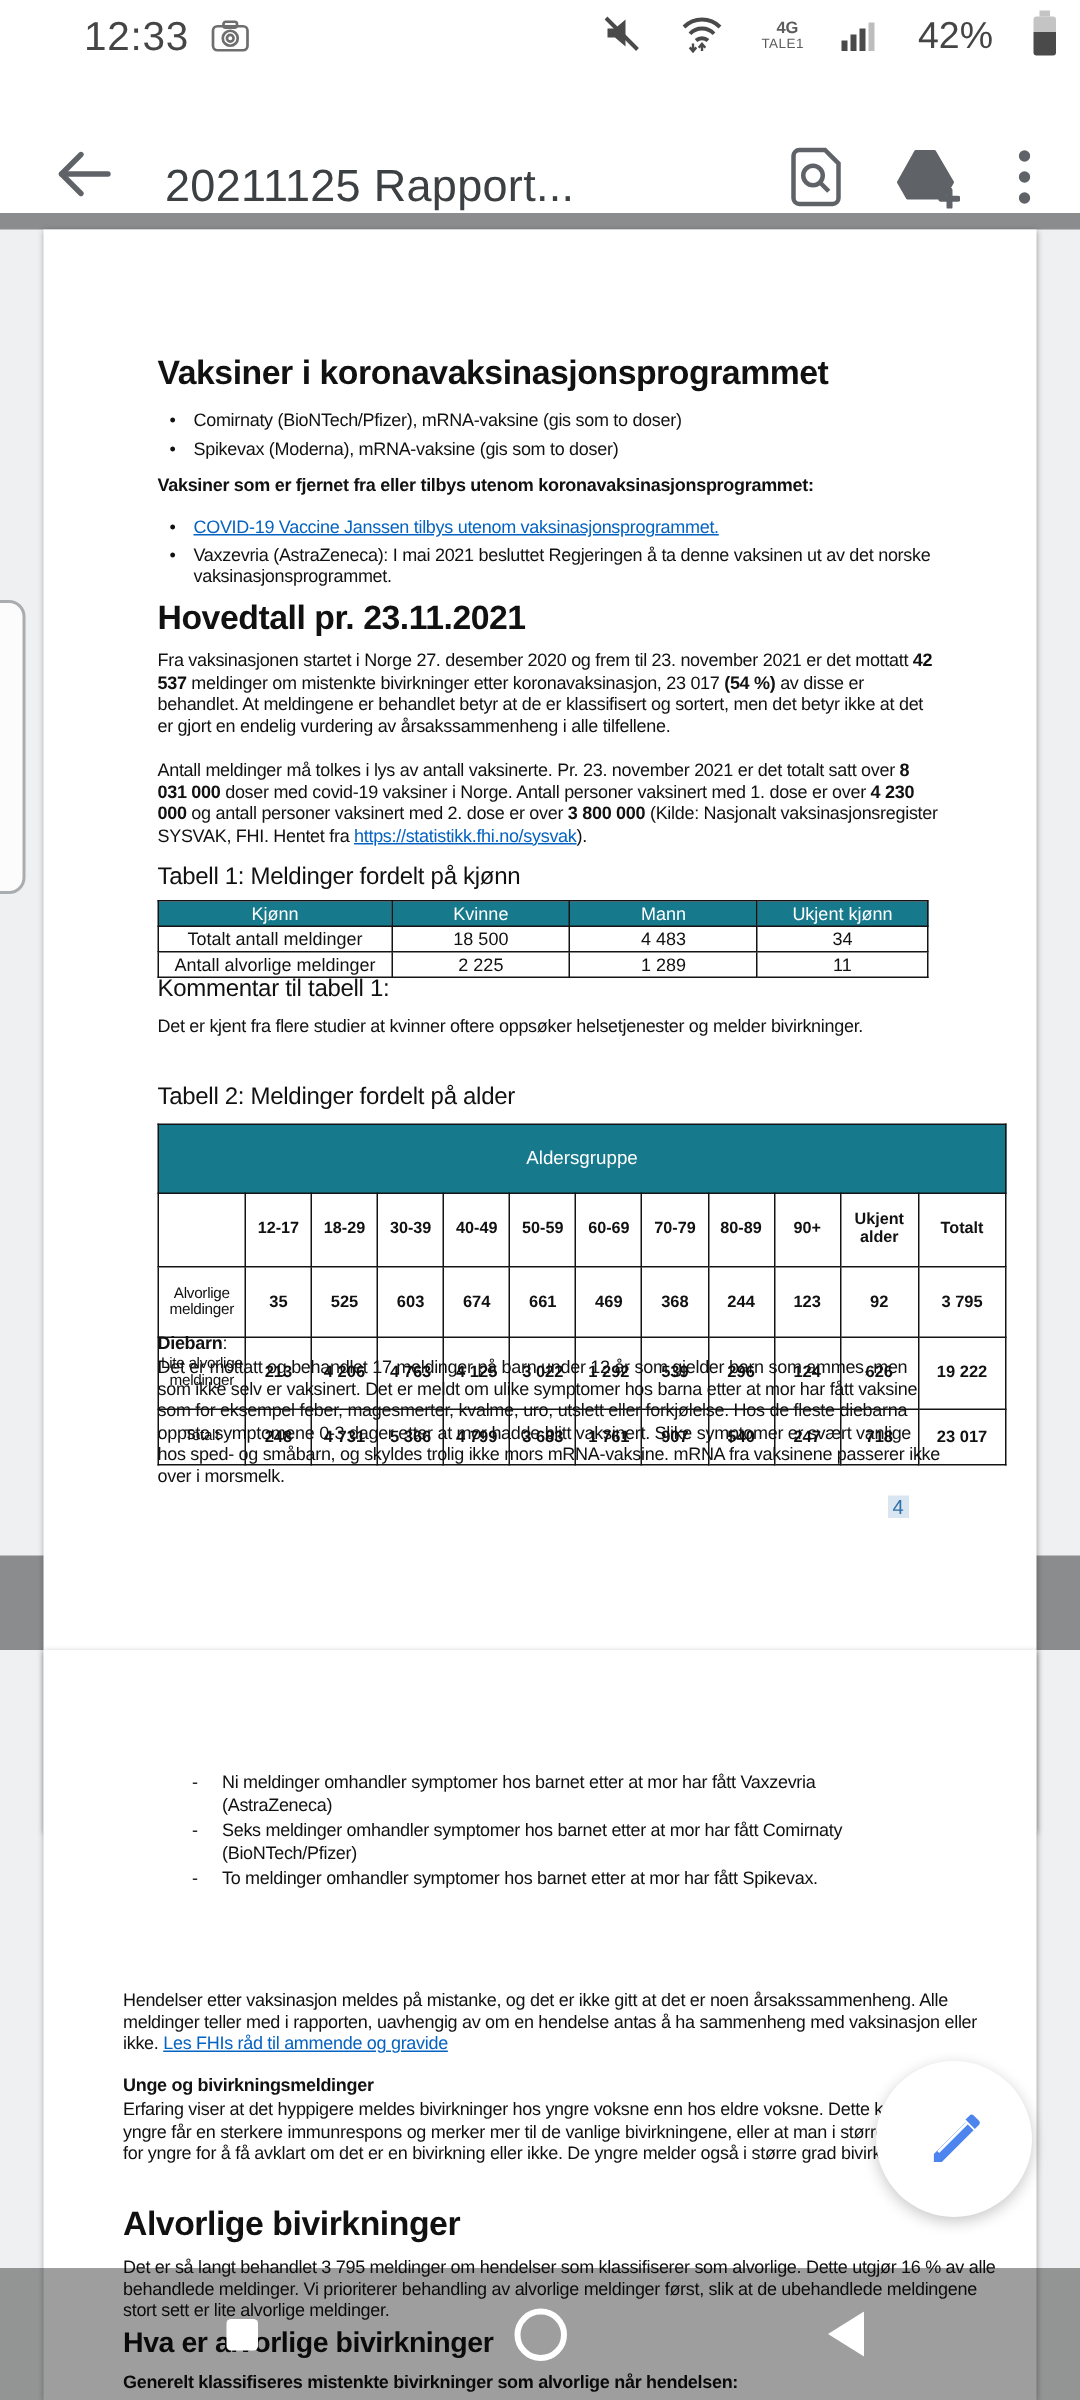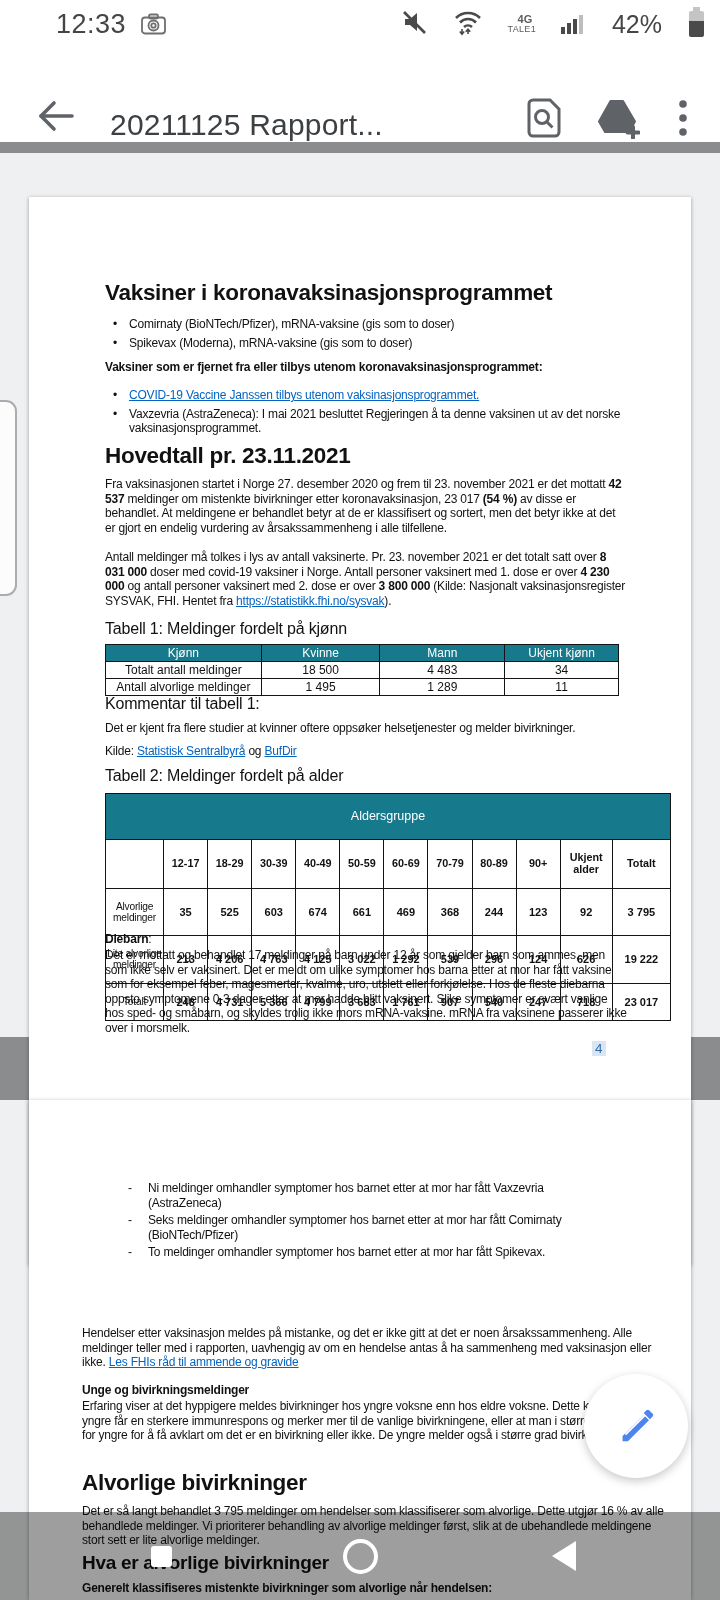--- a/index.html
+++ b/index.html
@@ -31,21 +31,21 @@
             max-width:330px;letter-spacing:.2px;}
   .ab-actions{margin-left:auto;display:flex;align-items:center;gap:26px;margin-right:22px;}
   .ab-icn{width:48px;height:48px;display:flex;align-items:center;justify-content:center;}
 
   
   .band{position:absolute;left:0;width:720px;background:#8a8c8e;}
   .band.b1{top:142px;height:11px;}
   .band.b2{top:1037px;height:63px;}
   .page{position:absolute;left:29px;width:662px;background:#fff;overflow:hidden;
         box-shadow:0 1px 4px rgba(0,0,0,.35);color:#111;}
-  .page1{top:153px;height:1068px;margin-top:44px;}
+  .page1{top:153px;height:1068px;}
   .page2{top:1100px;height:500px;}
   .sec{position:absolute;left:76px;width:522px;}
   .page2 .sec{left:53px;width:586px;}
 
   .doc{font-size:12px;line-height:14.6px;letter-spacing:-0.2px;}
   .h1{font-size:22.5px;font-weight:700;letter-spacing:-0.3px;line-height:1.15;}
   .h2s{font-size:19px;font-weight:700;letter-spacing:-0.3px;}
   .tt{font-size:16px;letter-spacing:-0.2px;}
   .bld{font-weight:700;}
   a.lnk{color:#0563c1;text-decoration:underline;cursor:pointer;}
@@ -225,32 +225,29 @@
       <td>Ukjent kjønn</td>
     </tr>
     <tr>
       <td>Totalt antall meldinger</td>
       <td>18 500</td>
       <td>4 483</td>
       <td>34</td>
     </tr>
     <tr>
       <td>Antall alvorlige meldinger</td>
-      <td>1 495</td>
+      <td>2 225</td>
       <td>1 289</td>
       <td>11</td>
     </tr>
   </tbody>
     </table>
 
   <div class="sec tt" style="top:498px">Kommentar til tabell 1:</div>
   <div class="sec doc" style="top:524px">Det er kjent fra flere studier at kvinner oftere oppsøker helsetjenester og melder bivirkninger.</div>
-  <div class="sec doc" style="top:547px">
-    <span>Kilde: </span><a class="lnk">Statistisk Sentralbyrå</a><span> og </span><a class="lnk">BufDir</a>
-  </div>
 
   <div class="sec tt" style="top:570px">Tabell 2: Meldinger fordelt på alder</div>
 
   <table class="t2 sec" style="top:596px">
     <colgroup>
       <col style="width:58px">
         <col style="width:44px">
         <col style="width:44px">
         <col style="width:44px">
         <col style="width:44px">

